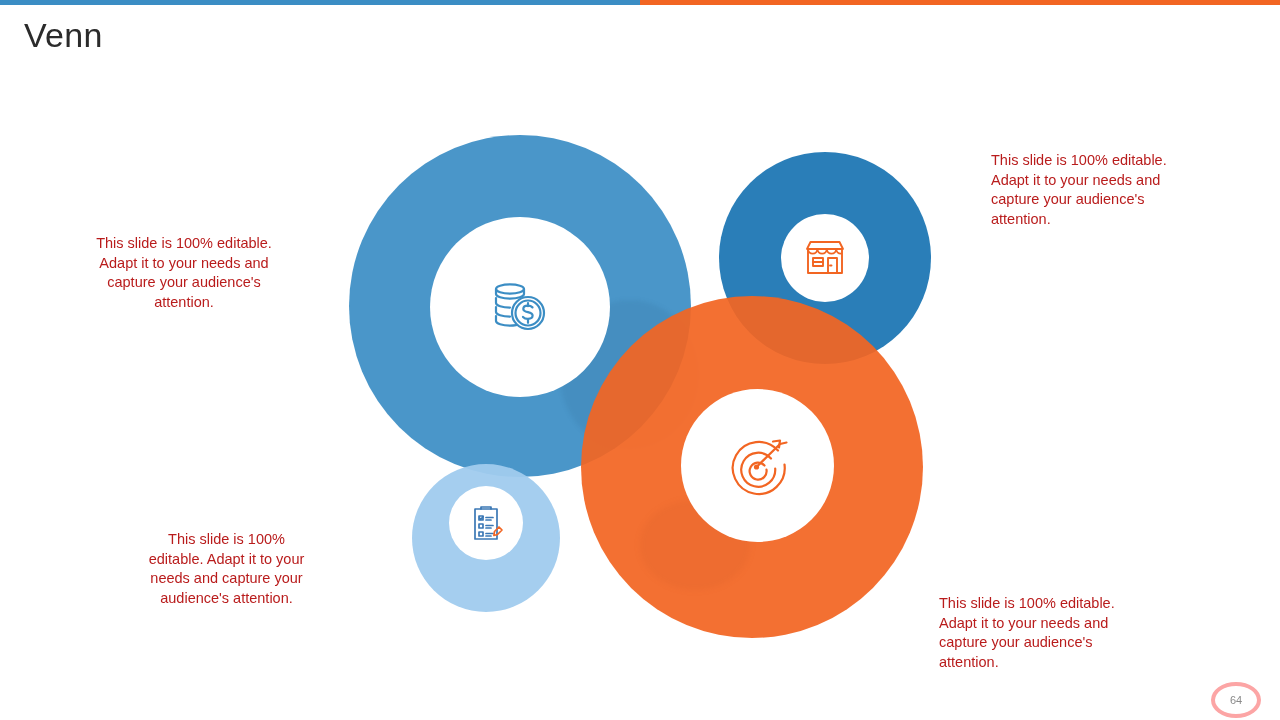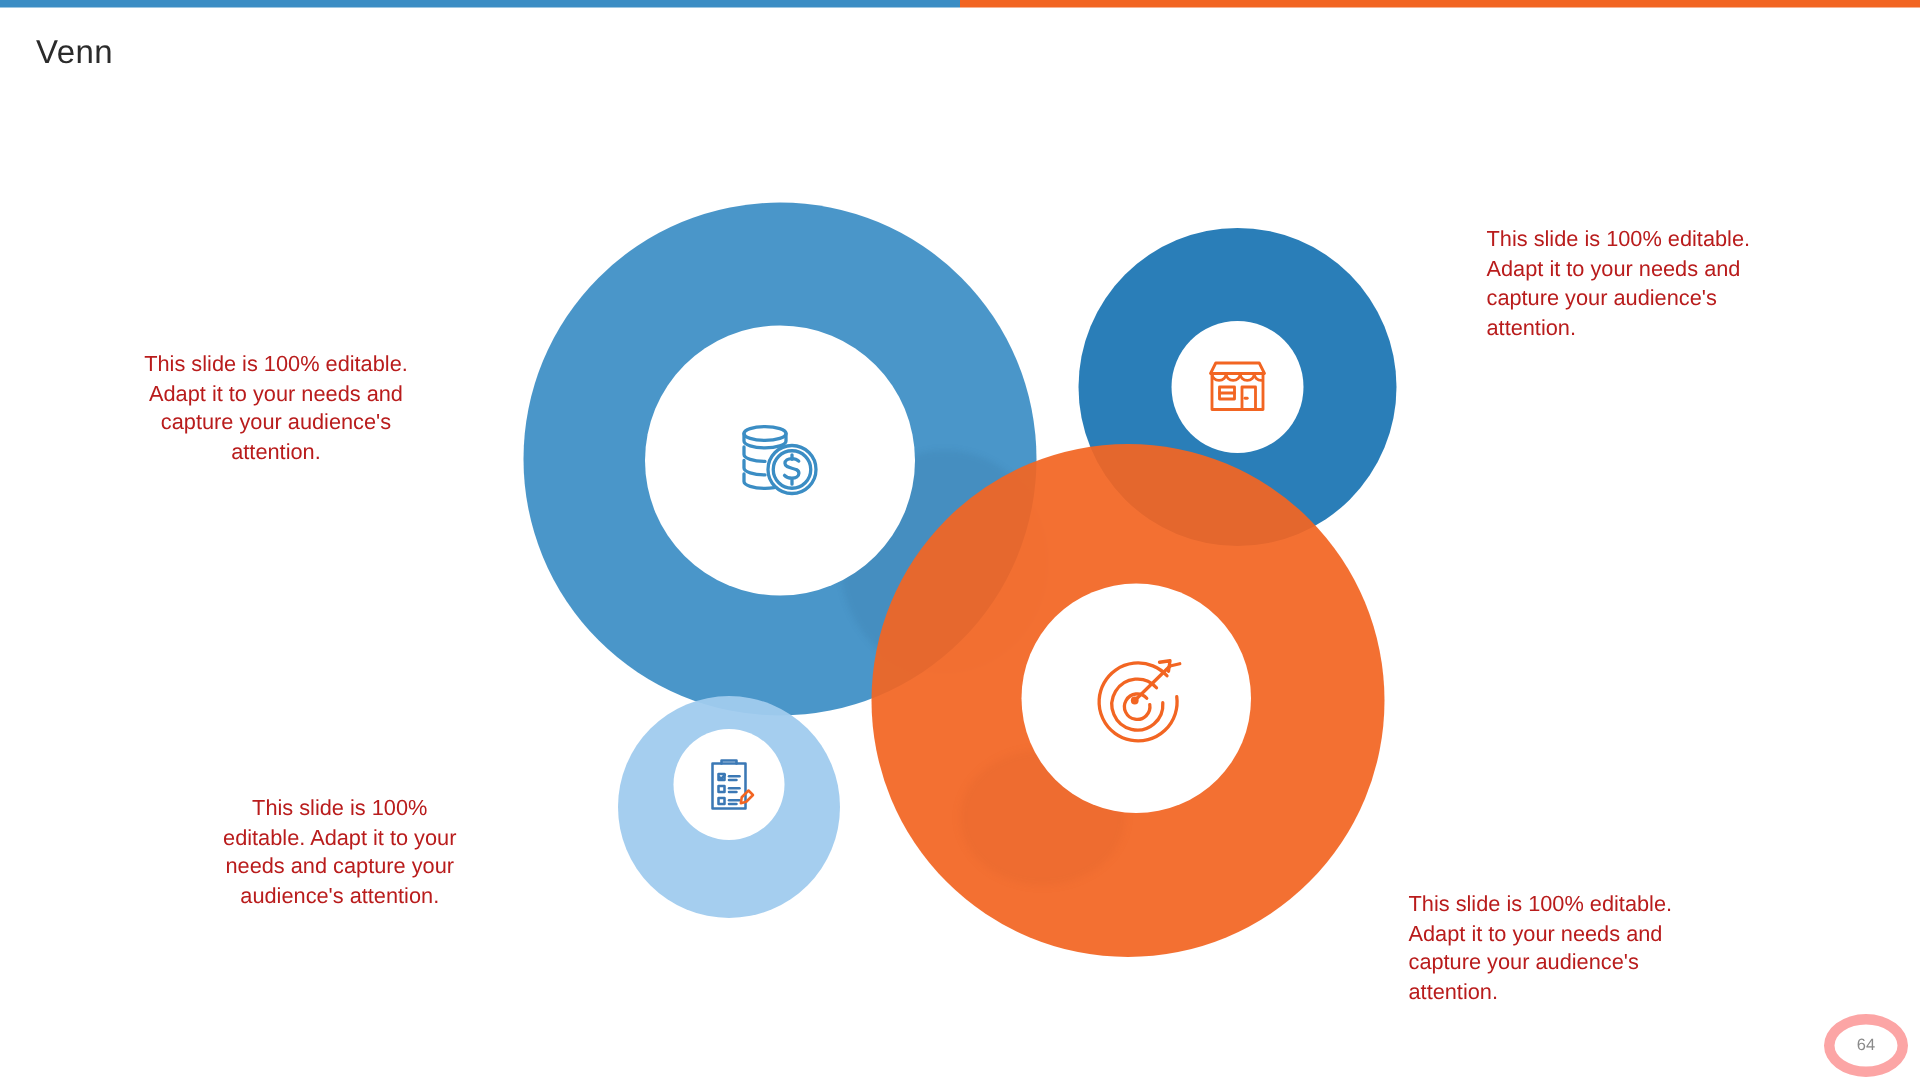--- a/index.html
+++ b/index.html
@@ -35,21 +35,21 @@
   .topbar-right {
     left: 640px;
     width: 640px;
     background: #f26522;
   }
   
   .slide-title {
     position: absolute;
     left: 24px;
     top: 14px;
-    font-size: 22px;
+    font-size: 34px;
     color: #2b2b2b;
     font-weight: 400;
     letter-spacing: 0.3px;
     line-height: 42px;
   }
   
   .venn-stage {
     position: absolute;
     left: 0;
     top: 0;
@@ -170,25 +170,25 @@
   }
   .cap-bottomright {
     left: 939px;
     top: 594px;
     text-align: left;
     width: 180px;
   }
   
   .page-badge {
     position: absolute;
-    right: 8px;
+    right: 19px;
     bottom: 2px;
     width: 42px;
     height: 28px;
-    border: 7px solid #fca5a5;
+    border: 4px solid #fca5a5;
     border-radius: 50%;
     color: #8a8a8a;
     font-size: 11px;
     display: flex;
     align-items: center;
     justify-content: center;
     overflow: hidden;
   }
   .icon-svg { display:block; }
 </style>

